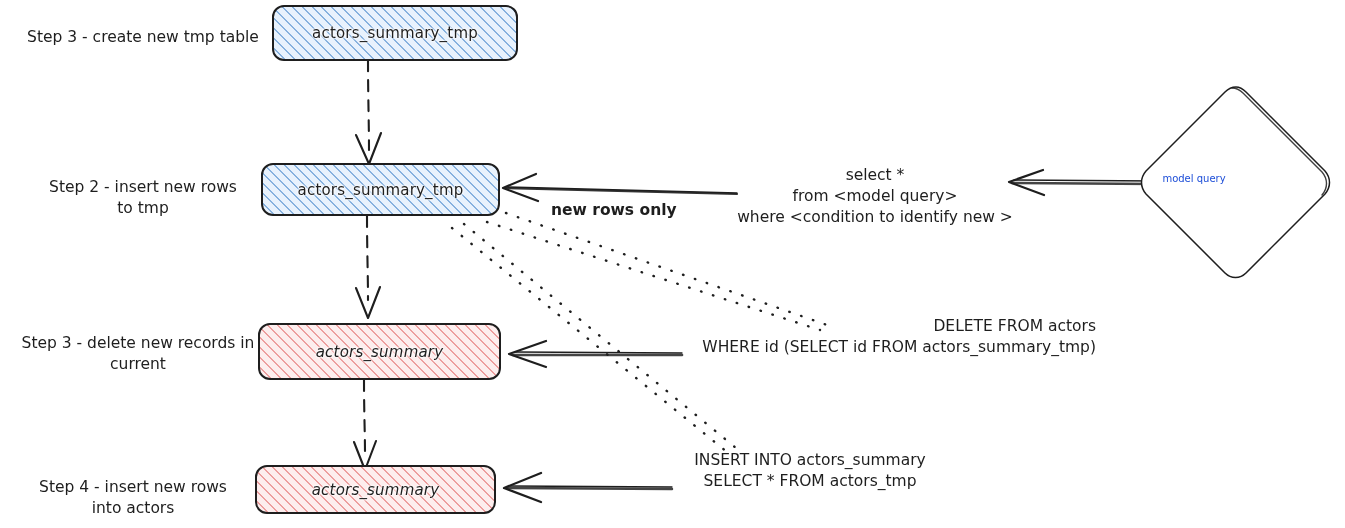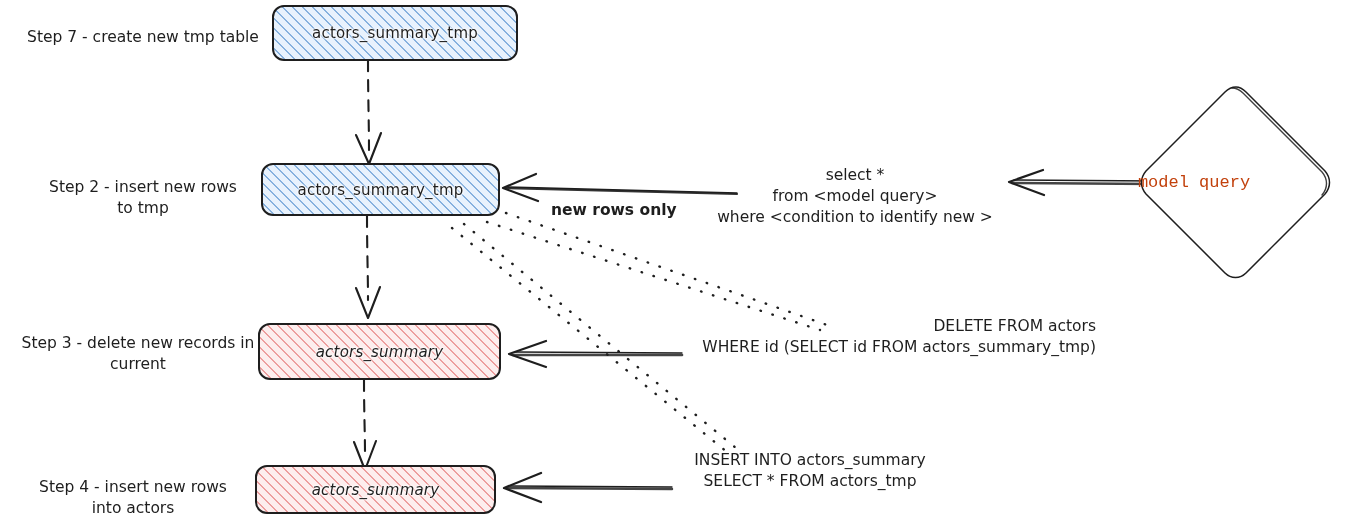--- a/index.html
+++ b/index.html
@@ -42,24 +42,23 @@
   .free-text{
     position:absolute;
     font-size:15.5px;
     line-height:21px;
     color:#1e1e1e;
     white-space:pre;
   }
   .free-text.center{text-align:center;}
   .diamond-label{
     position:absolute;
-    font-size:17px;
-    color:#c2410c;
+    font-size:10px;
+    color:#1d4ed8;
     white-space:nowrap;
-    font-family:Liberation Mono, monospace;
   }
 </style>
 </head>
 <body>
 
 <div id="canvas">
 
   <svg class="layer" viewBox="0 0 1345 528">
 
     <g>
@@ -112,21 +111,21 @@
     </g>
 
     <g>
       <path d="M1236,87 C1240,87 1243,89 1246,92 L1325,171 C1331,178 1331,187 1325,194
                L1246,273 C1240,279 1231,279 1225,273 L1146,194 C1140,187 1140,178 1146,171
                L1225,92 C1228,89 1232,87 1236,87 Z" fill="#ffffff" stroke="#1e1e1e" stroke-width="1.5" stroke-linejoin="round"></path>
       <path d="M1232,88 C1236,88 1240,90 1243,93 L1322,172 C1328,179 1328,188 1322,195" fill="none" stroke="#1e1e1e" stroke-width="1.4" stroke-linecap="round" opacity=".85"></path>
     </g>
   </svg>
 
-  <div class="free-text center" style="left:18px;top:27px;width:250px;">Step 7 - create new tmp table</div>
+  <div class="free-text center" style="left:18px;top:27px;width:250px;">Step 3 - create new tmp table</div>
 
   <div class="free-text center" style="left:18px;top:177px;width:250px;">Step 2 - insert new rows
 to tmp</div>
 
   <div class="free-text center" style="left:8px;top:333px;width:260px;">Step 3 - delete new records in
 current</div>
 
   <div class="free-text center" style="left:8px;top:477px;width:250px;">Step 4 - insert new rows
 into actors</div>
 
@@ -143,21 +142,21 @@
   </div>
 
   <div class="node-box red" style="left:255px;top:465px;width:241px;height:49px;">
     <span class="node-label">actors_summary</span>
   </div>
 
   <div class="diamond-label" style="left:1194px;top:173px;transform:translateX(-50%);">model query</div>
 
   <div class="free-text" style="left:551px;top:200px;font-weight:bold;">new rows only</div>
 
-  <div class="free-text center" style="left:710px;top:165px;width:290px;">select *
+  <div class="free-text center" style="left:730px;top:165px;width:290px;">select *
 from &lt;model query&gt;
 where &lt;condition to identify new &gt;</div>
 
   <div class="free-text center" style="left:684px;top:316px;width:412px;text-align:right;">DELETE FROM actors
 WHERE id (SELECT id FROM actors_summary_tmp)</div>
 
   <div class="free-text center" style="left:680px;top:450px;width:260px;">INSERT INTO actors_summary
 SELECT * FROM actors_tmp</div>
 
 </div>

